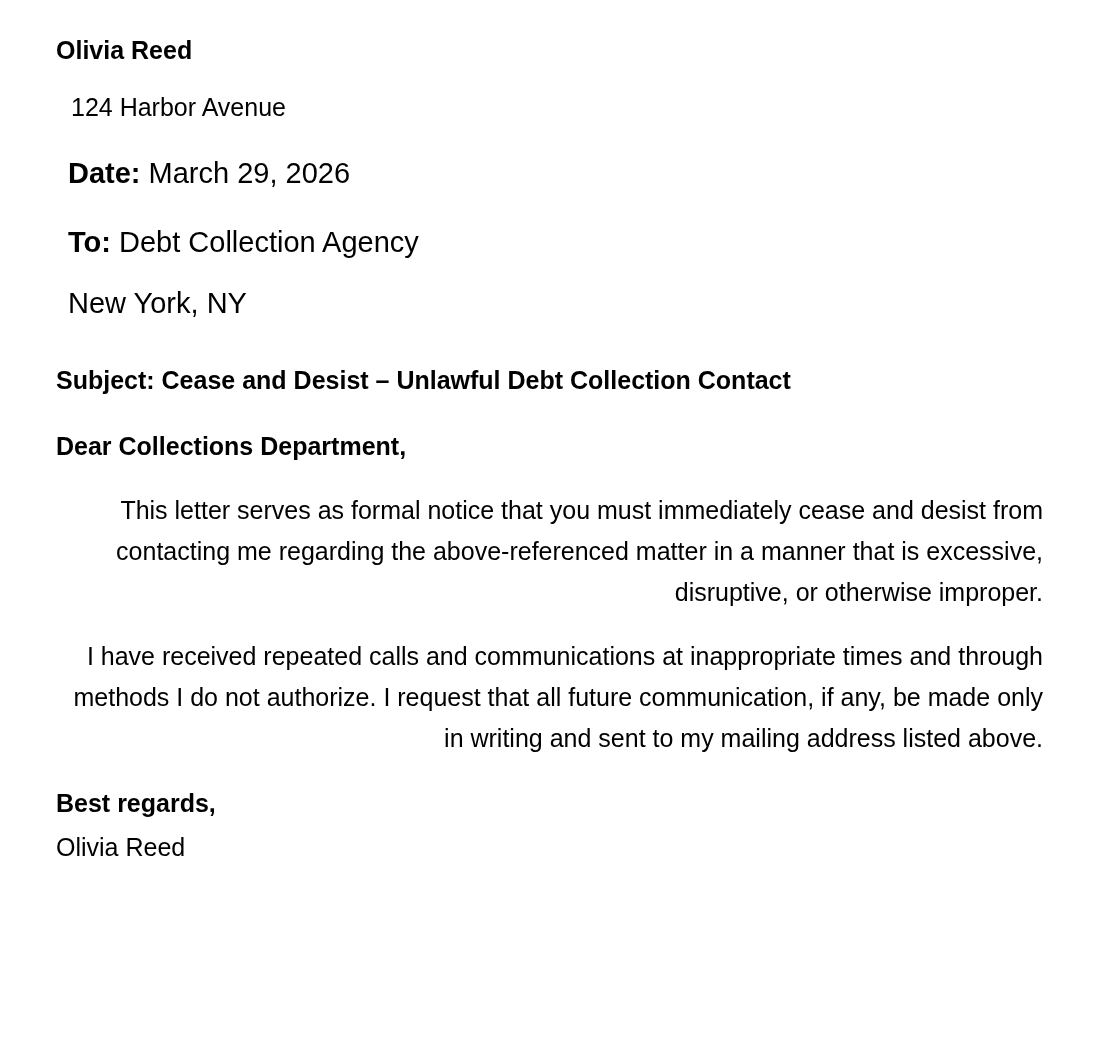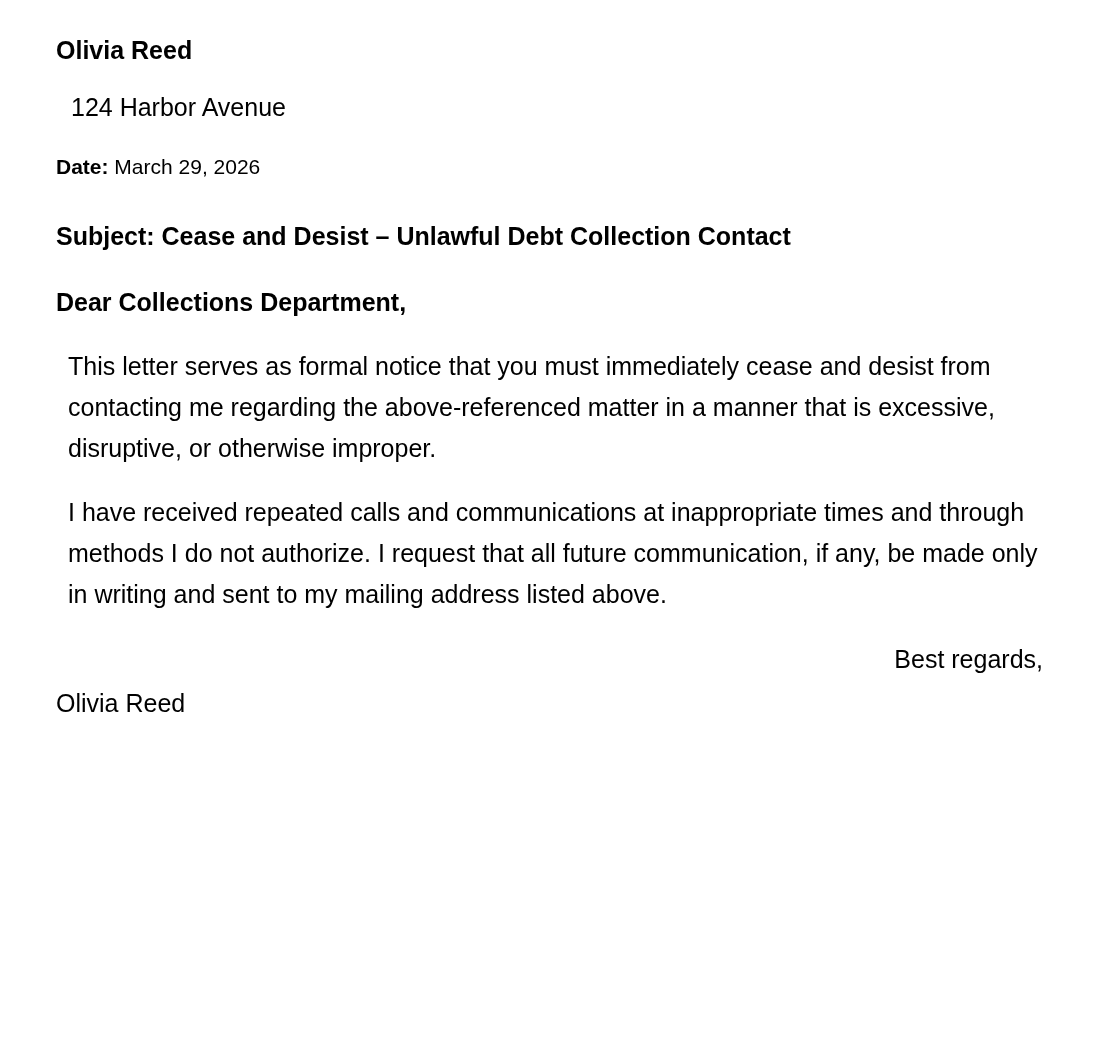--- a/index.html
+++ b/index.html
@@ -29,24 +29,24 @@
   .addr-line {
     font-size: 25px;
     font-weight: normal;
     line-height: 1.68;
     margin: 15px;
   }
   .meta-block {
     margin-top: 21px;
   }
   .meta-line {
-    font-size: 21px;
+    font-size: 29px;
     font-weight: normal;
     line-height: 1.68;
-    margin: 0;
+    margin: 12px;
   }
   .meta-line .lbl {
     font-weight: bold;
   }
   .subject {
     font-size: 25px;
     font-weight: bold;
     line-height: 1.62;
     margin: 32px 0 0 0;
   }
@@ -55,28 +55,27 @@
     font-weight: bold;
     line-height: 1.62;
     margin: 26px 0 0 0;
   }
   .para {
     font-size: 25px;
     font-weight: normal;
     line-height: 1.64;
     margin: 23px 0 0 12px;
     max-width: 990px;
-    text-align: left;
+    text-align: right;
   }
   .closing {
     font-size: 25px;
-    font-weight: normal;
+    font-weight: bold;
     line-height: 1.62;
     margin: 24px 0 0 0;
-    text-align: right;
   }
   .signature {
     font-size: 25px;
     font-weight: normal;
     line-height: 1.62;
     margin: 4px 0 0 0;
   }
 </style>
 </head>
 <body>
@@ -85,20 +84,24 @@
 
   <div class="sender-block">
     <p class="sender-name">Olivia Reed</p>
     <p class="addr-line">124 Harbor Avenue</p>
   </div>
 
   <div class="meta-block">
     <p class="meta-line"><span class="lbl">Date:</span> <span>March 29, 2026</span></p>
   </div>
 
+  <div class="meta-block">
+    <p class="meta-line"><span class="lbl">To:</span> <span>Debt Collection Agency</span></p>
+    <p class="meta-line">New York, NY</p>
+  </div>
 
   <p class="subject">Subject: Cease and Desist – Unlawful Debt Collection Contact</p>
 
   <p class="salutation">Dear Collections Department,</p>
 
   <p class="para">This letter serves as formal notice that you must immediately cease and desist from contacting me regarding the above-referenced matter in a manner that is excessive, disruptive, or otherwise improper.</p>
   <p class="para">I have received repeated calls and communications at inappropriate times and through methods I do not authorize. I request that all future communication, if any, be made only in writing and sent to my mailing address listed above.</p>
 
   <p class="closing">Best regards,</p>
   <p class="signature">Olivia Reed</p>

